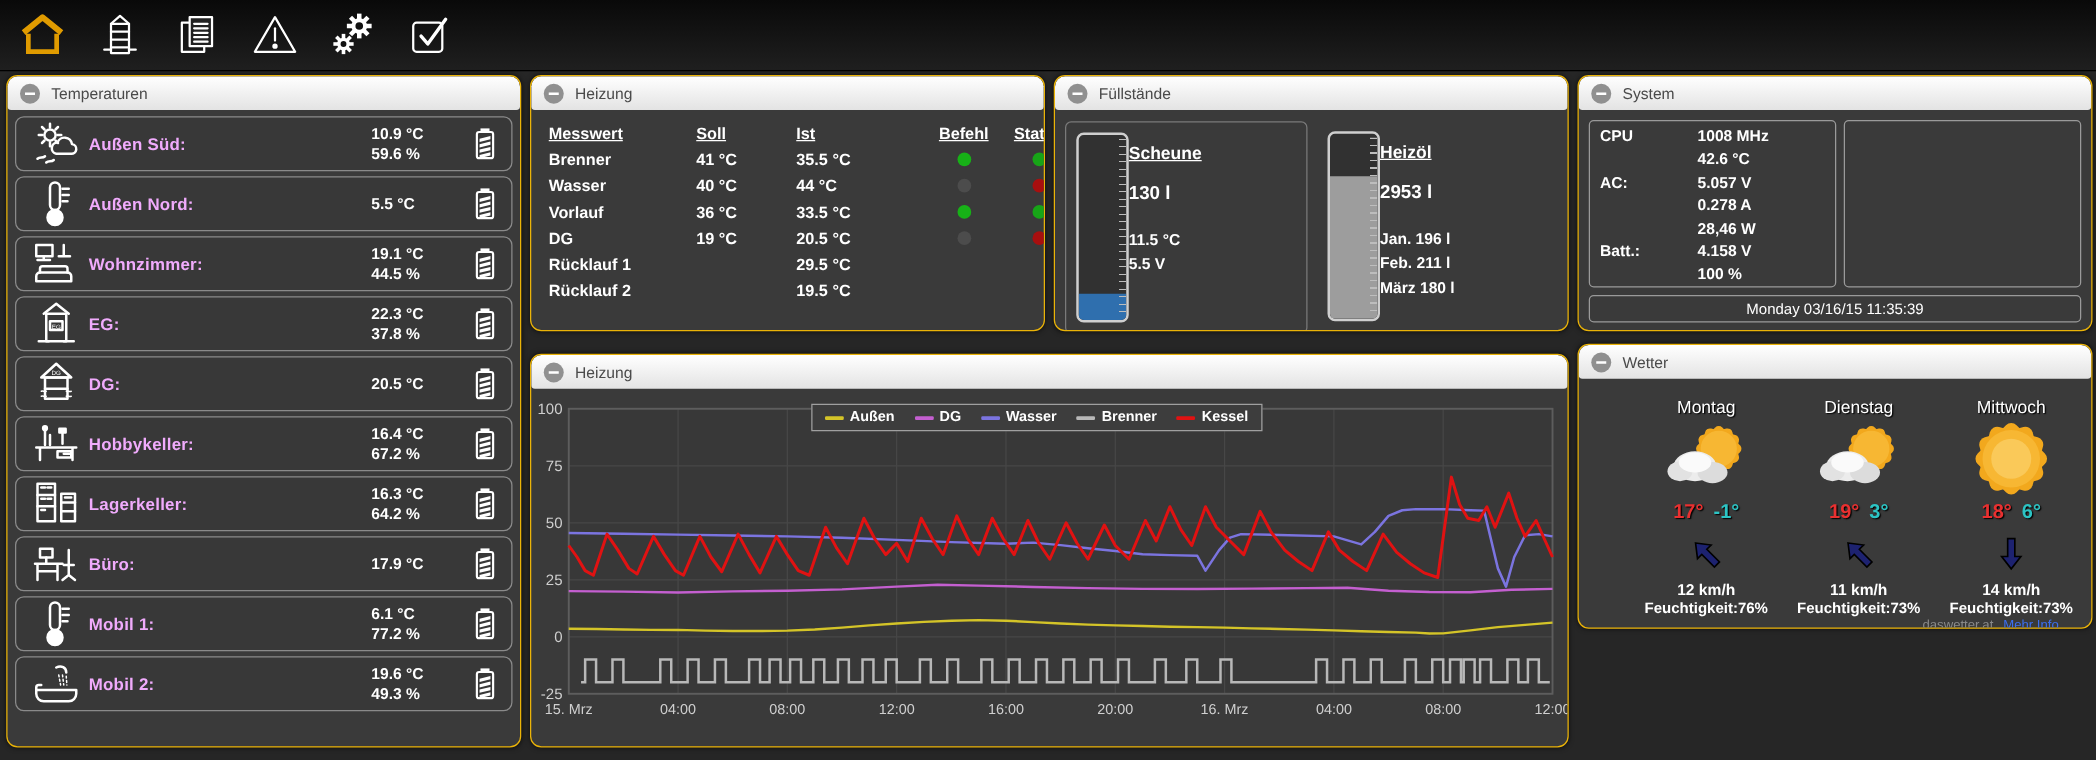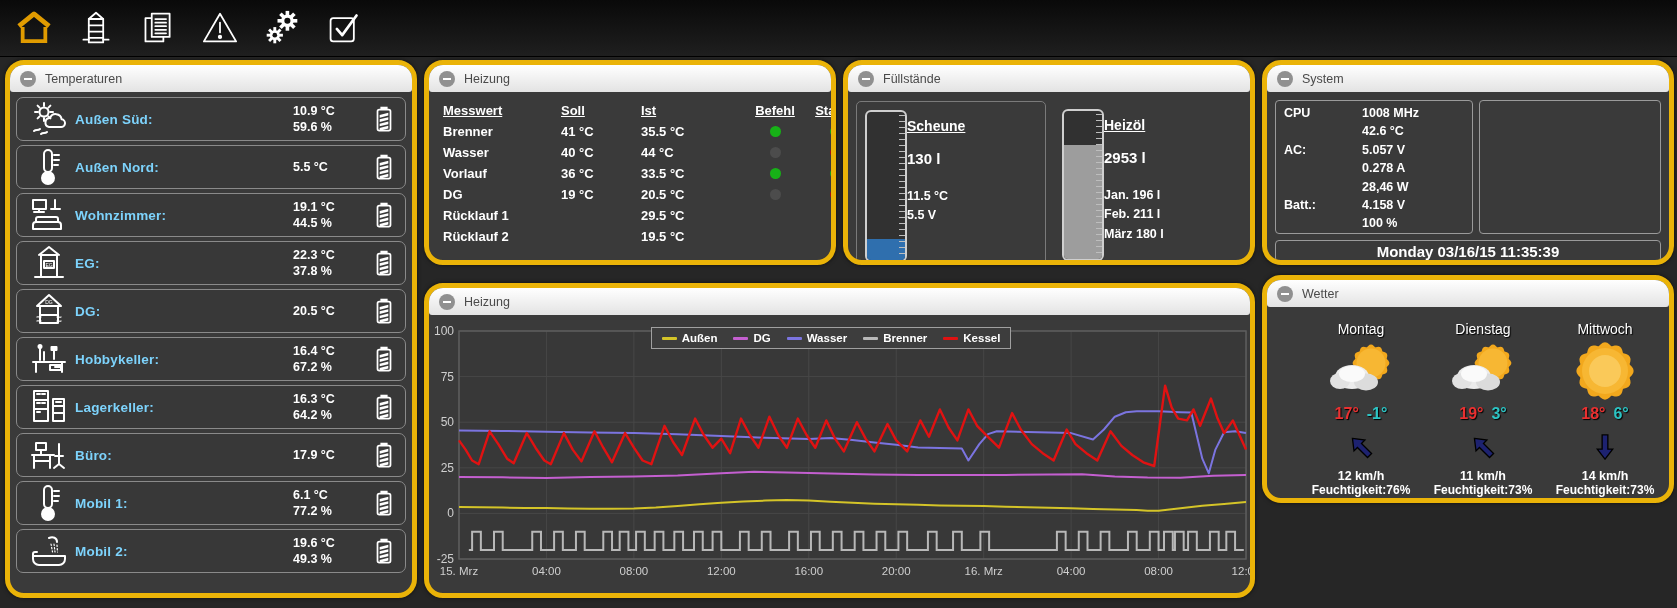--- a/index.html
+++ b/index.html
@@ -4,41 +4,41 @@
 <style>
   * { box-sizing: border-box; margin: 0; padding: 0; }
   html,body { width:1677px; height:608px; overflow:hidden; background:#262626;
               font-family:"Liberation Sans", sans-serif; }
   
   .toolbar { position:absolute; left:0; top:0; width:1677px; height:57px;
              background:linear-gradient(#090909,#1f1f1f); border-bottom:1px solid #000;
              display:flex; align-items:center; gap:22px; padding-left:14px; }
   .tb-icon { width:40px; height:40px; display:flex; align-items:center; justify-content:center; cursor:pointer; }
   
-  .panel { position:absolute; background:#3a3a3a; border:5px solid #eab308; border-radius:19px;
+  .panel { position:absolute; background:#3a3a3a; border:1px solid #eab308; border-radius:9px;
            box-shadow:0 0 4px rgba(0,0,0,.6); overflow:hidden; }
   .panel-header { height:27px; background:linear-gradient(#ffffff,#e3e3e3);
                   border-radius:8px 8px 3px 3px; display:flex; align-items:center;
                   gap:9px; padding:0 10px; }
   .panel-title { color:#4a4a4a; font-size:12.5px; }
   .collapse-btn { width:16px; height:16px; border-radius:50%; background:#909090;
                   display:flex; align-items:center; justify-content:center; cursor:pointer; flex:0 0 auto; }
   .collapse-btn::after { content:""; width:8px; height:2px; background:#fff; display:block; }
   #p-temp   { left:5px;    top:60px;  width:412px; height:538px; }
   #p-heiz   { left:424px;  top:60px;  width:412px; height:205px; }
   #p-fuell  { left:843px;  top:60px;  width:412px; height:205px; }
   #p-sys    { left:1262px; top:60px;  width:412px; height:205px; }
   #p-chart  { left:424px;  top:283px; width:831px; height:315px; }
   #p-wetter { left:1262px; top:275px; width:412px; height:228px; }
   
   .temp-list { padding:5px 6px; }
   .temp-row { border:1px solid #8a8a8a; border-radius:7px; height:44px; margin-bottom:4px;
               display:flex; align-items:center; padding:0 8px 0 6px; background:#383838; cursor:pointer; }
   .temp-ic { width:52px; display:flex; justify-content:center; }
-  .temp-label { flex:1; color:#7dd3fc; font-size:13.5px; font-weight:bold; letter-spacing:.2px; }
+  .temp-label { flex:1; color:#f0abfc; font-size:13.5px; font-weight:bold; letter-spacing:.2px; }
   .temp-vals { width:70px; text-align:left; color:#fff; font-size:12.5px; font-weight:bold; line-height:1.3; }
   .temp-batt { width:34px; display:flex; justify-content:flex-end; }
   
   .htable { padding:8px 14px; color:#fff; font-size:13px; font-weight:bold; }
   .hrow { display:grid; grid-template-columns:118px 80px 104px 60px 60px; align-items:center; height:21px; }
   .hhead span { text-decoration:underline; }
   .dotc { display:flex; justify-content:center; }
   .dot { width:11px; height:11px; border-radius:50%; }
   .dot.v-on    { background:#17b117; }
   .dot.v-off   { background:#4c4c4c; }
@@ -65,21 +65,21 @@
   .tank-line { font-size:12.5px; font-weight:bold; line-height:1.55; }
   
   .sys-wrap { padding:8px; color:#fff; }
   .sys-boxes { display:flex; gap:6px; }
   .sys-box { border:1px solid #9a9a9a; border-radius:4px; height:134px; }
   .sys-box.left { width:198px; padding:3px 8px; }
   .sys-box.right { flex:1; }
   .sys-row { display:grid; grid-template-columns:78px 1fr; font-size:12.5px; font-weight:bold; line-height:1.47; }
   .sys-date { border:1px solid #9a9a9a; border-radius:4px; margin-top:6px; height:22px;
               display:flex; align-items:center; justify-content:center;
-              font-size:15px; font-weight:bold; }
+              font-size:12px; font-weight:normal; }
   
   .chart-body { position:relative; height:286px; }
   #chart-mount svg { display:block; }
   .chart-legend { position:absolute; left:27%; top:12px; display:flex; gap:16px;
                   border:1px solid #a0a0a0; background:#3d3d3d; padding:4px 10px; align-items:center; }
   .leg-item { display:flex; align-items:center; gap:5px; }
   .leg-dash { width:15px; height:3px; border-radius:1px; }
   .leg-label { color:#fff; font-size:11.5px; font-weight:bold; }
   
   .forecast { display:flex; justify-content:flex-end; gap:14px; padding:14px 10px 0 0; }

